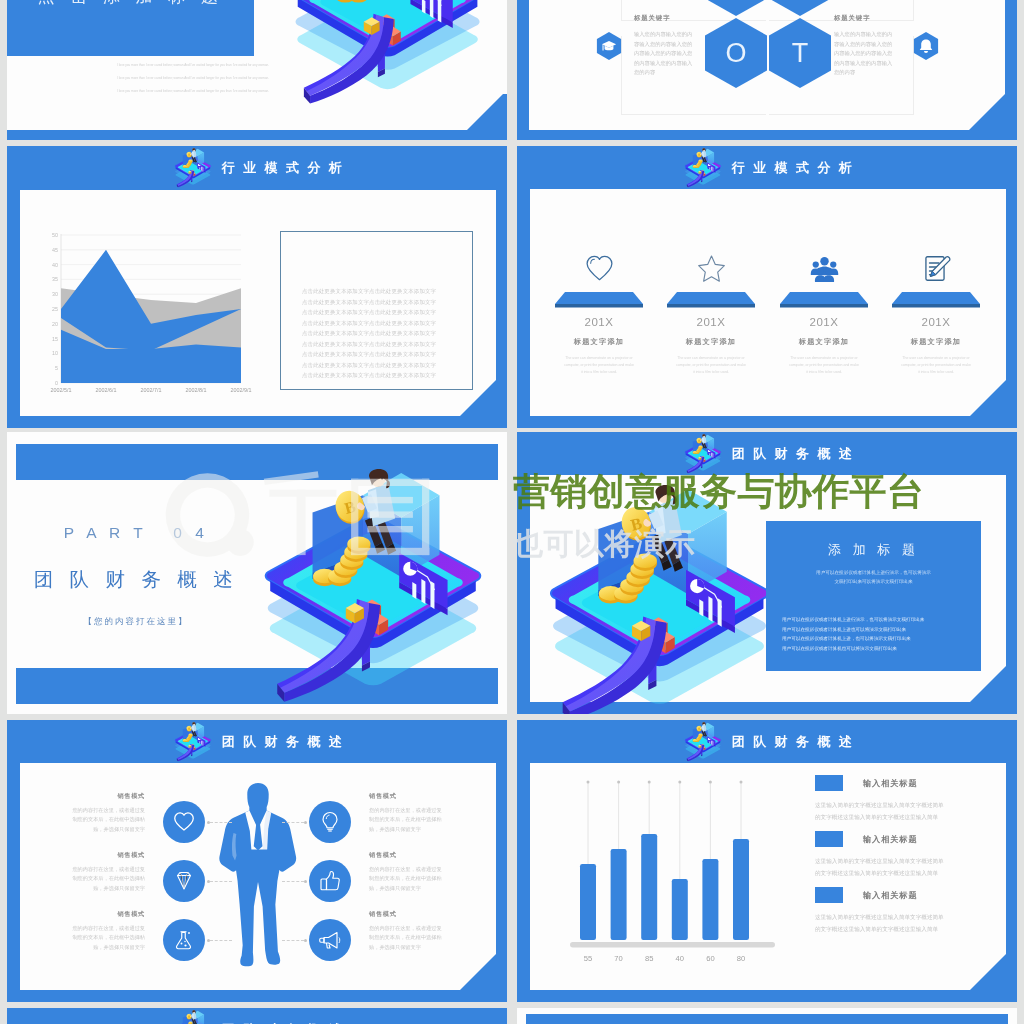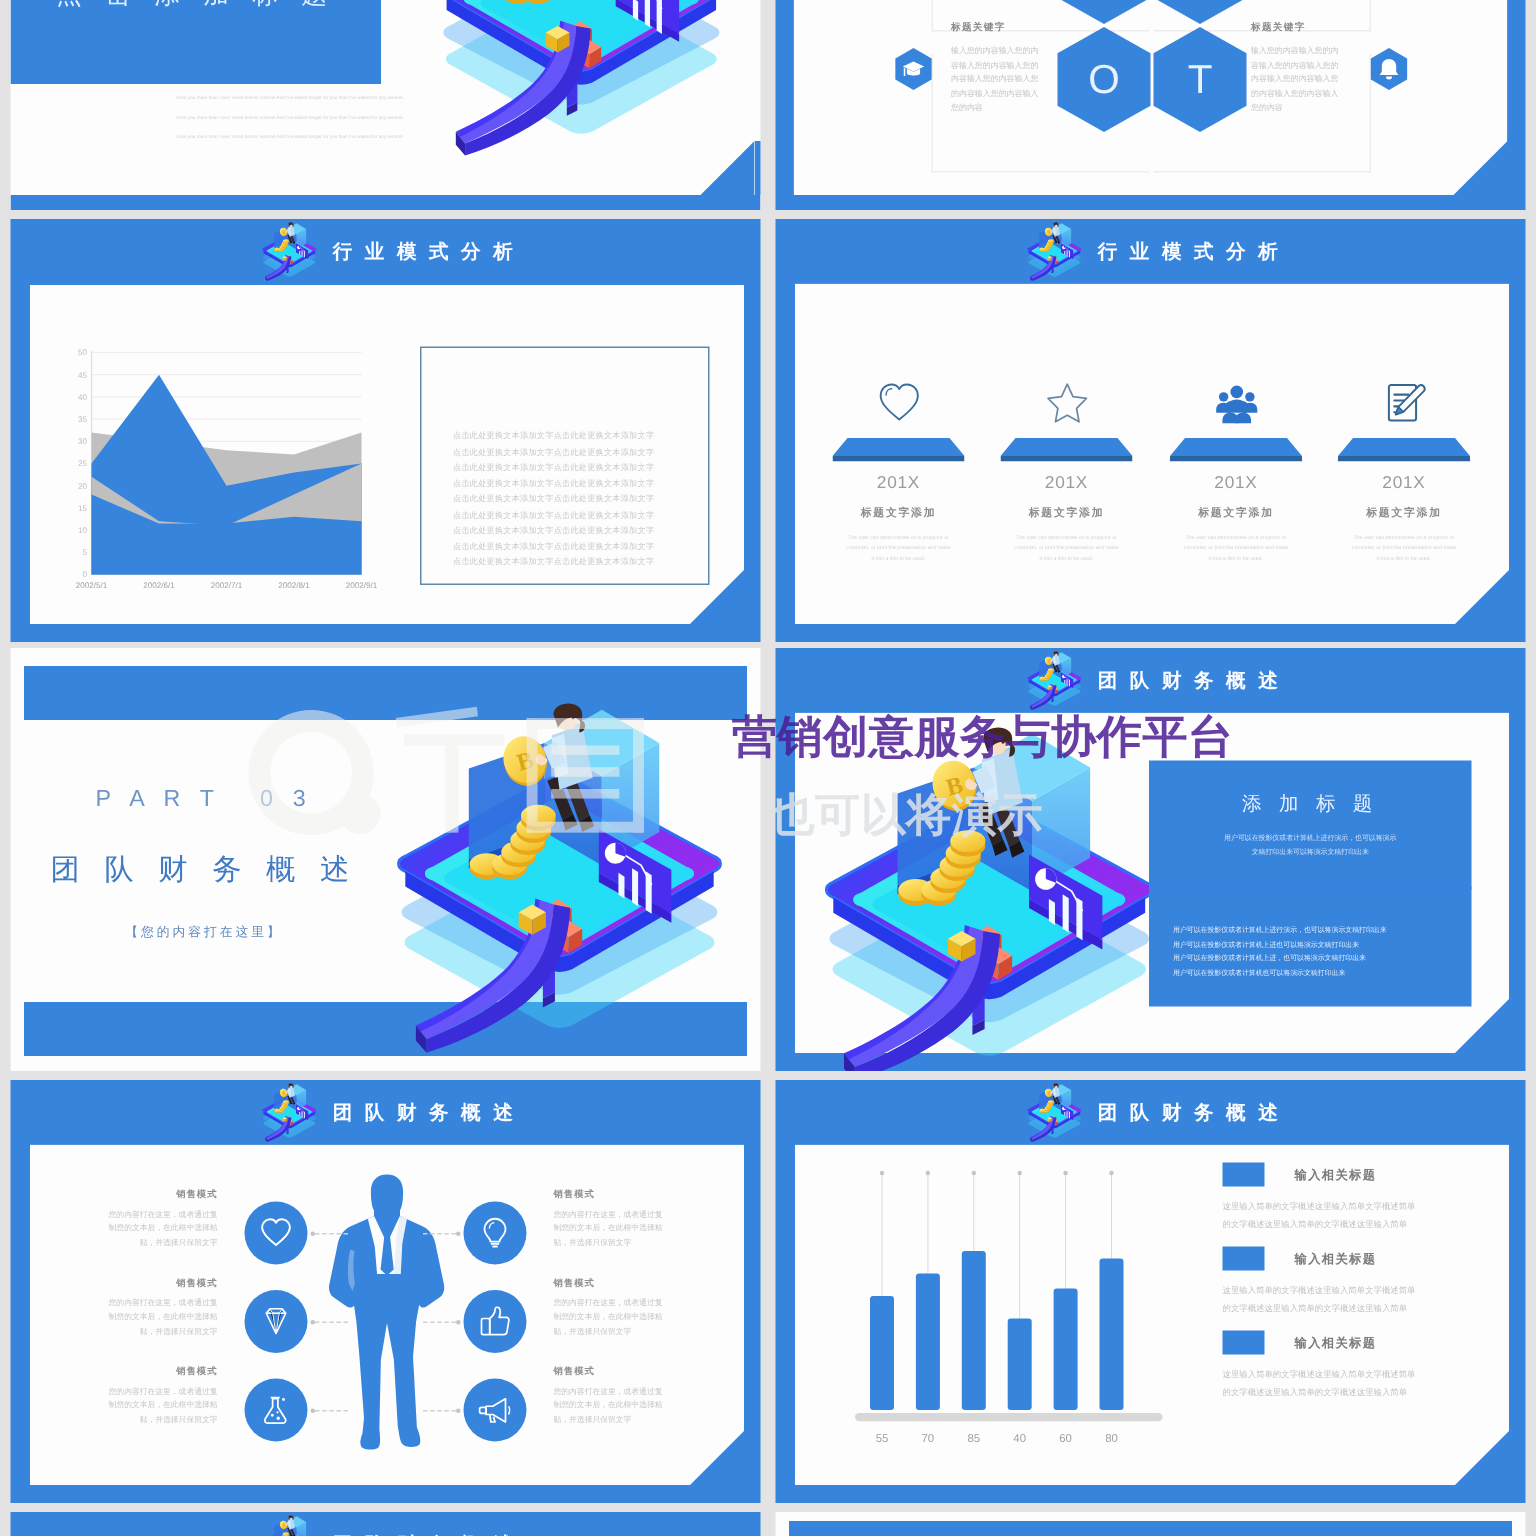--- a/index.html
+++ b/index.html
@@ -338,37 +338,37 @@
   <div style="font-size:3.5px;line-height:7px;color:#d4d4d4;margin:8px 16px 0;">The user can demonstrate on a projector or computer, or print the presentation and make it into a film to be used.</div>
  </div>
 </div>
 <div class="slide white" style="left:7px;top:432px;">
  <div style="position:absolute;left:9px;top:12px;width:482px;height:36px;background:#3784dd;"></div>
  <div style="position:absolute;left:9px;top:236px;width:482px;height:36px;background:#3784dd;"></div>
  <svg style="position:absolute;left:243px;top:30px;" width="247" height="262" viewBox="0 0 245 260">
         <use href="#isoillo"></use>
       </svg>
  <div style="position:absolute;left:20px;top:92px;width:218px;text-align:center;">
-  <div style="font-size:15.5px;color:#6d95c6;letter-spacing:4.5px;font-weight:300;white-space:pre;">P A R T   0 3</div>
+  <div style="font-size:15.5px;color:#6d95c6;letter-spacing:4.5px;font-weight:300;white-space:pre;">P A R T   0 4</div>
   <div style="font-size:19.5px;color:#3f7ac4;letter-spacing:5.5px;font-weight:500;margin-top:24px;">团 队 财 务 概 述</div>
   <div style="font-size:8.5px;color:#5d88bd;letter-spacing:2px;margin-top:23px;font-weight:500;">【您的内容打在这里】</div>
  </div>
 </div>
 <div class="slide" style="left:517px;top:432px;">
 <div class="hdr">
         <svg class="lgo" viewBox="0 0 245 260">
           <use href="#isoillo"></use>
         </svg>
         <div class="hdr-title">团 队 财 务 概 述</div>
       </div>
  <div class="wbox notch" style="left:13px;top:43px;width:476px;height:227px;"></div>
  <svg style="position:absolute;left:18px;top:46px;" width="250" height="265" viewBox="0 0 245 260">
         <use href="#isoillo"></use>
       </svg>
- <div style="position:absolute;left:249px;top:75px;width:215px;height:86px;background:#3784dd;">
+ <div style="position:absolute;left:249px;top:89px;width:215px;height:86px;background:#3784dd;">
    <div style="text-align:center;color:#eaf3fd;font-size:13px;letter-spacing:4px;font-weight:300;margin-top:20px;">添 加 标 题</div>
    <div style="text-align:center;color:#cfe2f8;font-size:4.6px;line-height:9px;margin-top:9px;">用户可以在投影仪或者计算机上进行演示，也可以将演示</div>
    <div style="text-align:center;color:#cfe2f8;font-size:4.6px;line-height:9px;">文稿打印出来可以将演示文稿打印出来</div>
  </div>
  <div style="position:absolute;left:249px;top:159px;width:215px;height:80px;background:#3784dd;">
    <div style="position:absolute;left:16px;top:24px;width:190px;">
           <div style="color:#e2eefc;font-size:4.6px;line-height:9.6px;white-space:nowrap;">用户可以在投影仪或者计算机上进行演示，也可以将演示文稿打印出来</div>
           <div style="color:#e2eefc;font-size:4.6px;line-height:9.6px;white-space:nowrap;">用户可以在投影仪或者计算机上进也可以将演示文稿打印出来</div>
           <div style="color:#e2eefc;font-size:4.6px;line-height:9.6px;white-space:nowrap;">用户可以在投影仪或者计算机上进，也可以将演示文稿打印出来</div>
           <div style="color:#e2eefc;font-size:4.6px;line-height:9.6px;white-space:nowrap;">用户可以在投影仪或者计算机也可以将演示文稿打印出来</div>
@@ -583,15 +583,15 @@
       <rect x="214" y="14" width="86" height="8"></rect>
       <rect x="214" y="14" width="8" height="84"></rect>
       <rect x="292" y="14" width="8" height="84"></rect>
       <rect x="214" y="90" width="86" height="8"></rect>
       <rect x="232" y="34" width="50" height="7"></rect>
       <rect x="232" y="50" width="50" height="7"></rect>
       <rect x="232" y="66" width="50" height="7"></rect>
     </g>
   </svg>
 </div>
-<div class="wm" style="left:488px;top:476px;font-size:30px;line-height:32px;letter-spacing:0.4px;color:#4c1d95;opacity:.85;">营销创意服务与协作平台</div>
+<div class="wm" style="left:513px;top:476px;font-size:37px;line-height:32px;letter-spacing:0.4px;color:#4d7c0f;opacity:.85;">营销创意服务与协作平台</div>
 <div class="wm" style="left:513px;top:528px;font-size:30px;line-height:32px;letter-spacing:0.4px;color:#dfe3e6;opacity:.85;">也可以将演示</div>
 </div>
 
 </body></html>

